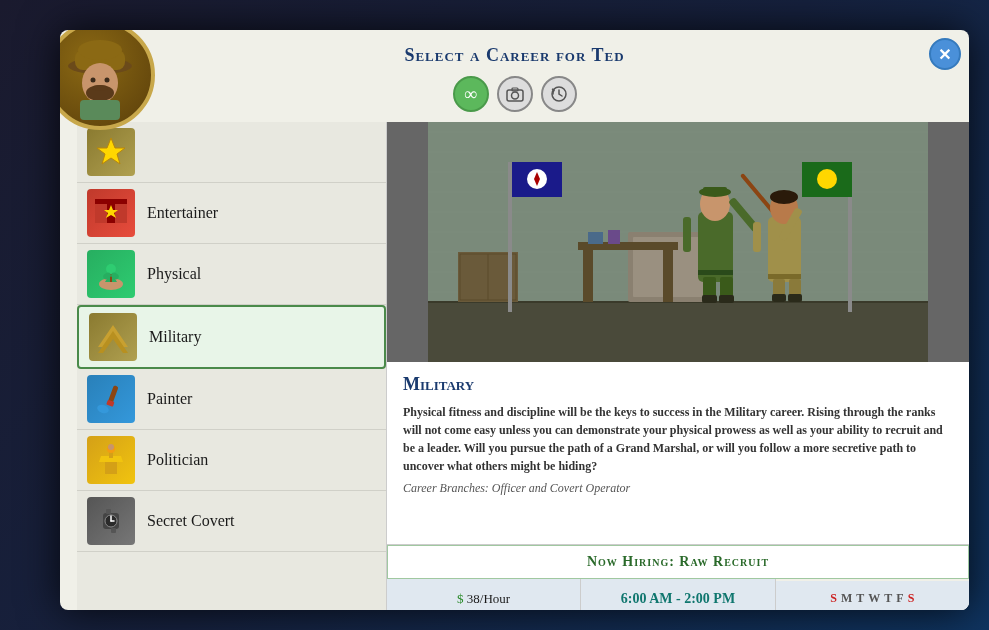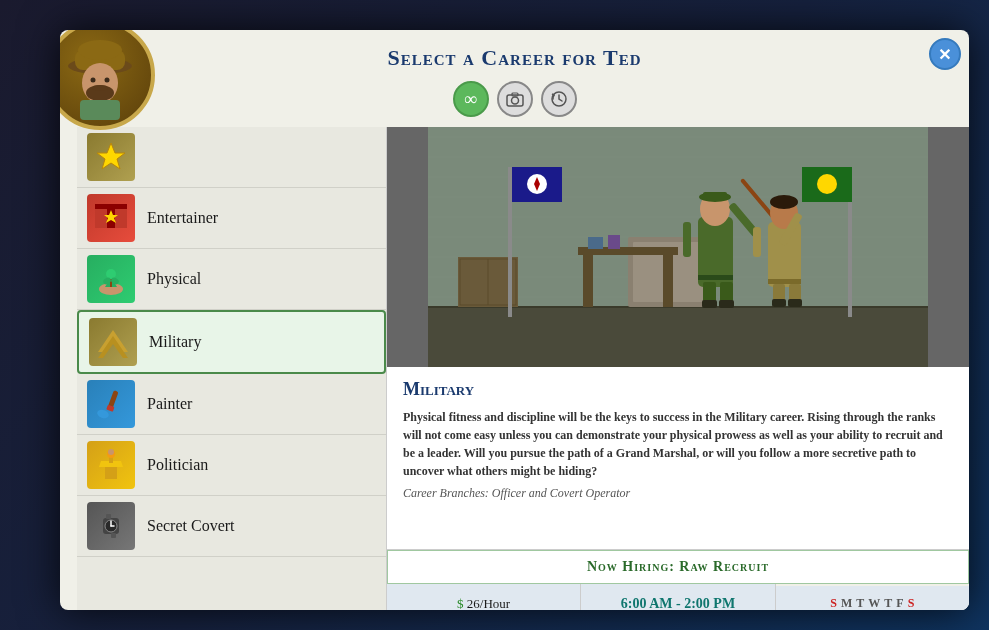--- a/index.html
+++ b/index.html
@@ -61,21 +61,21 @@
       color: white;
       font-weight: bold;
       font-size: 16px;
       border: 2px solid #357abd;
       z-index: 20;
     }
 
     .dialog-title {
       text-align: center;
       padding: 15px 40px 5px;
-      font-size: 22px;
+      font-size: 18px;
       color: #1a3a6e;
       font-variant: small-caps;
       font-weight: bold;
       letter-spacing: 1px;
     }
 
     .toolbar {
       display: flex;
       justify-content: center;
       gap: 8px;
@@ -526,21 +526,21 @@
         </div>
         <div class="career-branches">Career Branches: Officer and Covert Operator</div>
       </div>
 
       <div class="career-bottom">
         <div class="hiring-banner">Now Hiring: Raw Recruit</div>
         <div class="career-stats">
           <div class="stat-box">
             <span class="stat-label">
               <span class="dollar-sign">$</span>
-              <span>26/Hour</span>
+              <span>38/Hour</span>
             </span>
           </div>
           <div class="stat-box">
             <span class="stat-value">6:00 AM - 2:00 PM</span>
           </div>
           <div class="stat-box">
             <div class="schedule-days">
               <span class="day active">S</span>
               <span class="day">M</span>
               <span class="day">T</span>

